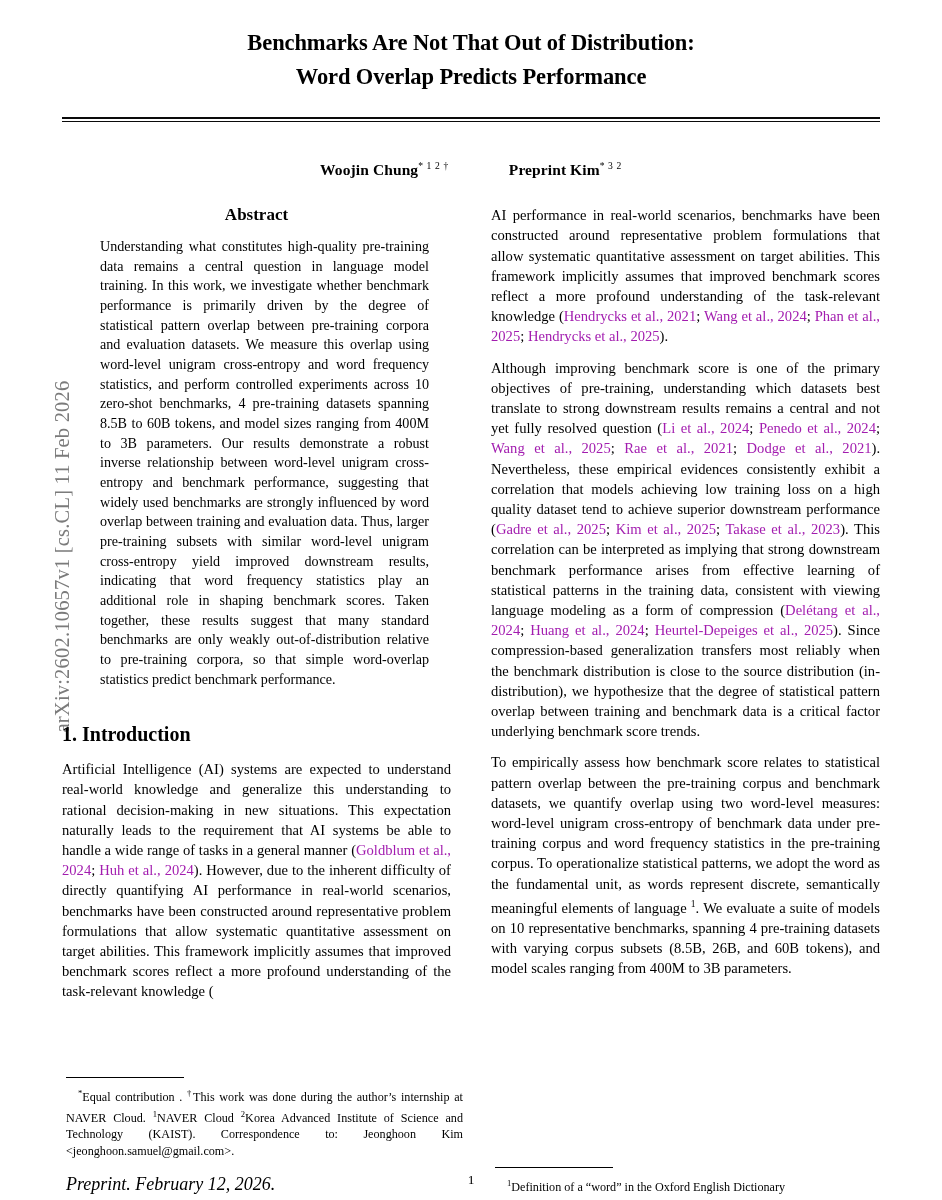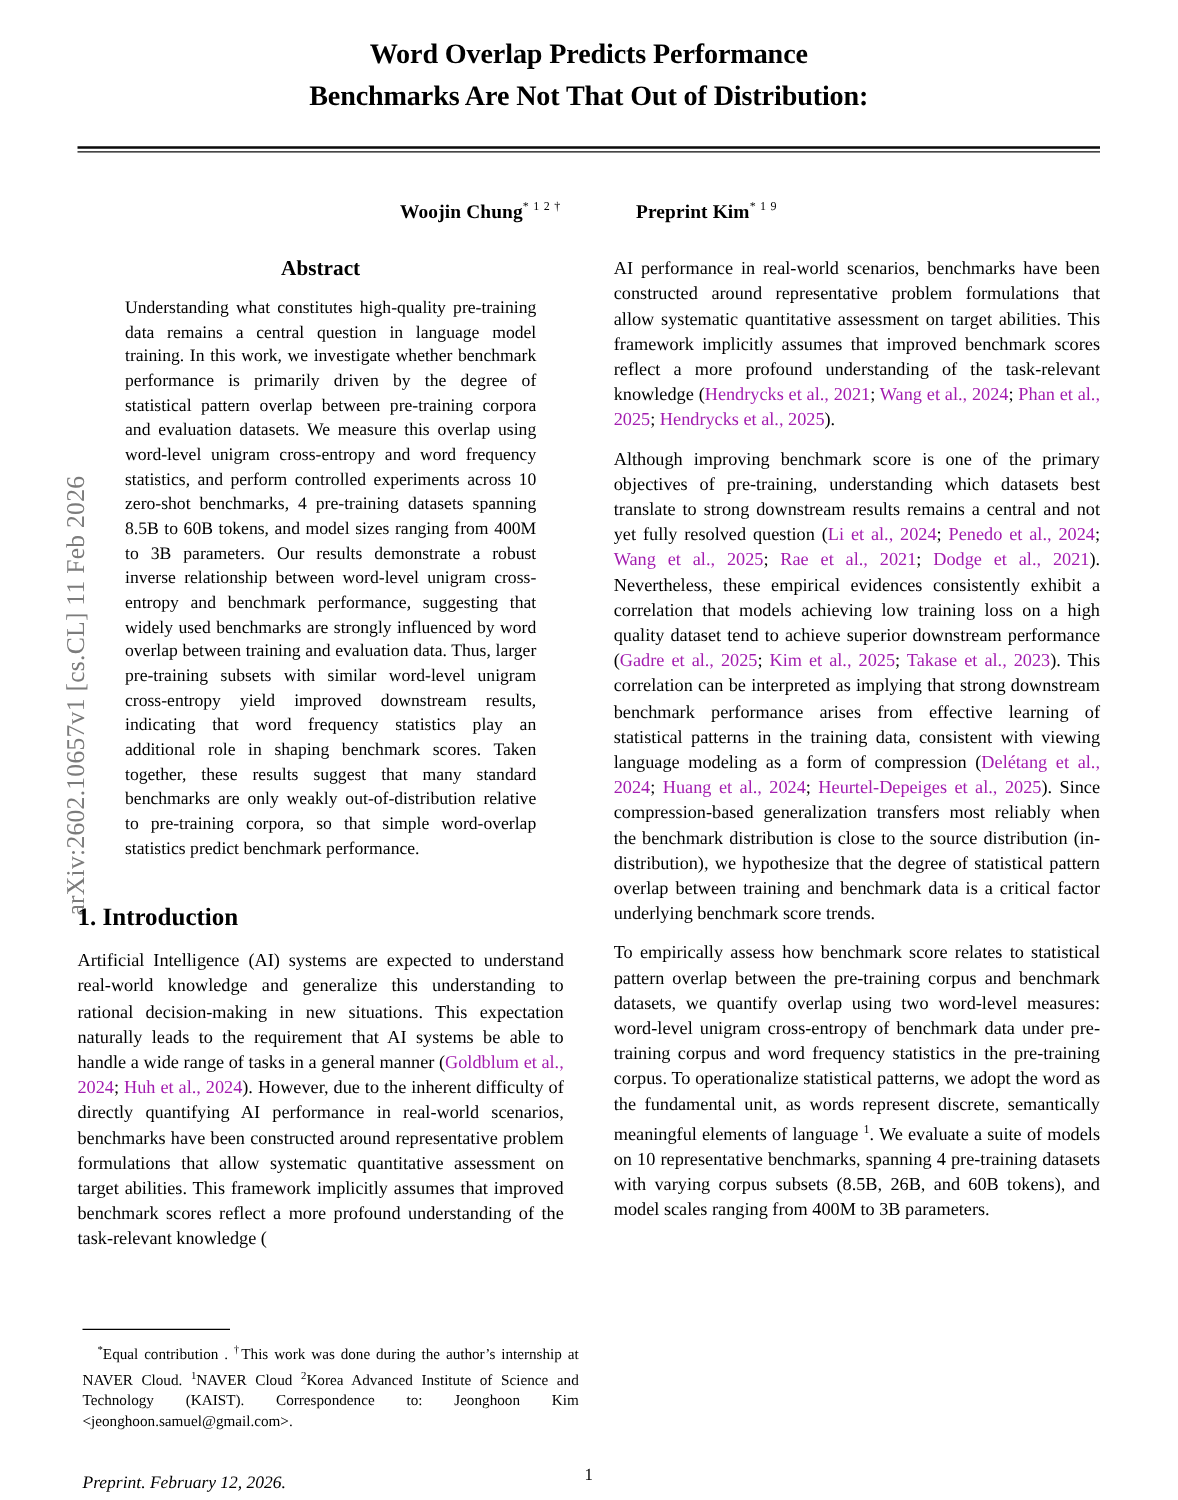--- a/index.html
+++ b/index.html
@@ -145,22 +145,22 @@
     line-height: 16.4px;
     text-align: justify;
     text-justify: inter-word;
   }
   .footnote-text sup {
     font-size: 8.6px;
     vertical-align: super;
   }
   .footnote-indent { padding-left: 12px; }
   #preprint-line {
-    margin-top: 34px;
-    font-size: 14px;
+    margin-top: 15px;
+    font-size: 18px;
     font-style: italic;
   }
   #right-footnote .footnote-text { text-indent: 12px; }
 
   
   #page-number {
     position: absolute;
     left: 0;
     right: 0;
     bottom: 12px;
@@ -169,27 +169,27 @@
   }
 </style>
 </head>
 <body>
 
 <div id="arxiv-stamp">arXiv:2602.10657v1  [cs.CL]  11 Feb 2026</div>
 
 <div id="page">
 
   <div id="title-block">
+    <div class="title-line">Benchmarks Are Not That Out of Distribution:</div>
     <div class="title-line">Word Overlap Predicts Performance</div>
-    <div class="title-line">Benchmarks Are Not That Out of Distribution:</div>
     <div id="title-rule"></div>
   </div>
 
   <div id="authors">
-    <span class="author"><span>Woojin Chung</span><sup>* 1 2 †</sup></span><span class="author"><span>Preprint Kim</span><sup>* 1 9</sup></span>
+    <span class="author"><span>Woojin Chung</span><sup>* 1 2 †</sup></span><span class="author"><span>Preprint Kim</span><sup>* 3 2</sup></span>
   </div>
 
   <div id="columns">
 
     <div class="col">
 
       <div id="abstract-heading">Abstract</div>
       <div id="abstract-body">Understanding what constitutes high-quality pre-training data remains a central question in language model training. In this work, we investigate whether benchmark performance is primarily driven by the degree of statistical pattern overlap between pre-training corpora and evaluation datasets. We measure this overlap using word-level unigram cross-entropy and word frequency statistics, and perform controlled experiments across 10 zero-shot benchmarks, 4 pre-training datasets spanning 8.5B to 60B tokens, and model sizes ranging from 400M to 3B parameters. Our results demonstrate a robust inverse relationship between word-level unigram cross-entropy and benchmark performance, suggesting that widely used benchmarks are strongly influenced by word overlap between training and evaluation data. Thus, larger pre-training subsets with similar word-level unigram cross-entropy yield improved downstream results, indicating that word frequency statistics play an additional role in shaping benchmark scores. Taken together, these results suggest that many standard benchmarks are only weakly out-of-distribution relative to pre-training corpora, so that simple word-overlap statistics predict benchmark performance.</div>
 
       <div class="section-heading">1. Introduction</div>
@@ -206,18 +206,22 @@
 
     <div class="col">
 
       <p class="para"><span>AI performance in real-world scenarios, benchmarks have been constructed around representative problem formulations that allow systematic quantitative assessment on target abilities. This framework implicitly assumes that improved benchmark scores reflect a more profound understanding of the task-relevant knowledge (</span><span class="cite">Hendrycks et al., 2021</span><span>; </span><span class="cite">Wang et al., 2024</span><span>; </span><span class="cite">Phan et al., 2025</span><span>; </span><span class="cite">Hendrycks et al., 2025</span><span>).</span></p>
 
       <p class="para"><span>Although improving benchmark score is one of the primary objectives of pre-training, understanding which datasets best translate to strong downstream results remains a central and not yet fully resolved question (</span><span class="cite">Li et al., 2024</span><span>; </span><span class="cite">Penedo et al., 2024</span><span>; </span><span class="cite">Wang et al., 2025</span><span>; </span><span class="cite">Rae et al., 2021</span><span>; </span><span class="cite">Dodge et al., 2021</span><span>). Nevertheless, these empirical evidences consistently exhibit a correlation that models achieving low training loss on a high quality dataset tend to achieve superior downstream performance (</span><span class="cite">Gadre et al., 2025</span><span>; </span><span class="cite">Kim et al., 2025</span><span>; </span><span class="cite">Takase et al., 2023</span><span>). This correlation can be interpreted as implying that strong downstream benchmark performance arises from effective learning of statistical patterns in the training data, consistent with viewing language modeling as a form of compression (</span><span class="cite">Delétang et al., 2024</span><span>; </span><span class="cite">Huang et al., 2024</span><span>; </span><span class="cite">Heurtel-Depeiges et al., 2025</span><span>). Since compression-based generalization transfers most reliably when the benchmark distribution is close to the source distribution (in-distribution), we hypothesize that the degree of statistical pattern overlap between training and benchmark data is a critical factor underlying benchmark score trends.</span></p>
 
       <p class="para"><span>To empirically assess how benchmark score relates to statistical pattern overlap between the pre-training corpus and benchmark datasets, we quantify overlap using two word-level measures: word-level unigram cross-entropy of benchmark data under pre-training corpus and word frequency statistics in the pre-training corpus. To operationalize statistical patterns, we adopt the word as the fundamental unit, as words represent discrete, semantically meaningful elements of language </span><sup class="fn-ref">1</sup><span>. We evaluate a suite of models on 10 representative benchmarks, spanning 4 pre-training datasets with varying corpus subsets (8.5B, 26B, and 60B tokens), and model scales ranging from 400M to 3B parameters.</span></p>
 
 
+      <div class="footnote-block" id="right-footnote">
+        <div class="footnote-rule"></div>
+        <div class="footnote-text"><sup>1</sup><span>Definition of a “word” in the Oxford English Dictionary</span></div>
+      </div>
 
     </div>
   </div>
 
   <div id="page-number">1</div>
 </div>
 
 </body></html>

